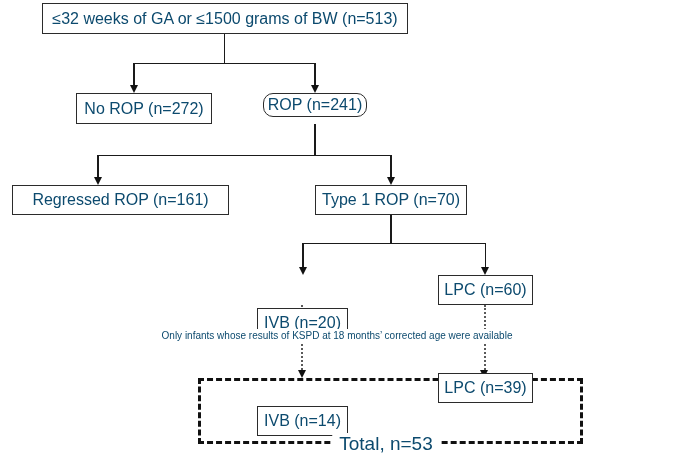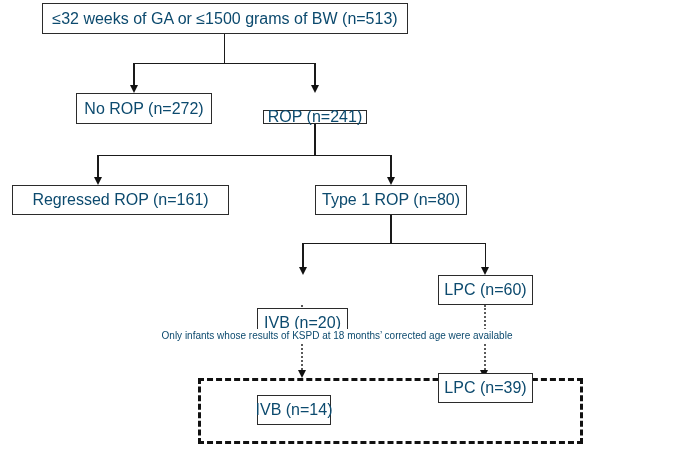--- a/index.html
+++ b/index.html
@@ -107,30 +107,31 @@
   <div class="arrowhead" style="left:297.8px; top:370px;"></div>
   <div class="vdotted" style="left:483.8px; top:305px; height:65px;"></div>
   <div class="arrowhead" style="left:480.3px; top:370px;"></div>
 
   <div class="dashed-box" style="left:198px; top:378px; width:385px; height:66px;"></div>
 
   <div class="node" style="left:42px; top:3px; width:366px; height:31px;">≤32 weeks of GA or ≤1500 grams of BW (n=513)</div>
 
   <div class="node" style="left:76px; top:93px; width:136px; height:31px;">No ROP (n=272)</div>
 
-  <div class="node" style="left:263px; top:110px; width:104px; height:14px;">ROP (n=241)</div>
+  <div class="node" style="left:263px; top:93px; width:104px; height:24px;border-radius:10px;">ROP (n=241)</div>
 
   <div class="node" style="left:12px; top:185px; width:217px; height:30px;">Regressed ROP (n=161)</div>
 
-  <div class="node" style="left:315px; top:185px; width:152px; height:30px;">Type 1 ROP (n=80)</div>
+  <div class="node" style="left:315px; top:185px; width:152px; height:30px;">Type 1 ROP (n=70)</div>
 
   <div class="node" style="left:257px; top:275px; width:91px; height:30px;margin-top:33px;">IVB (n=20)</div>
 
   <div class="node" style="left:438px; top:275px; width:95px; height:30px;">LPC (n=60)</div>
 
-  <div class="node" style="left:257px; top:395px; width:74px; height:30px;">IVB (n=14)</div>
+  <div class="node" style="left:257px; top:406px; width:91px; height:30px;">IVB (n=14)</div>
 
   <div class="node" style="left:438px; top:373px; width:95px; height:30px;">LPC (n=39)</div>
 
   <div class="note-text" style="left:337px; top:329px;">Only infants whose results of KSPD at 18 months’ corrected age were available</div>
 
+  <div class="total-text" style="left:386px; top:433px;">Total, n=53</div>
 
 </div>
 
 </body></html>

